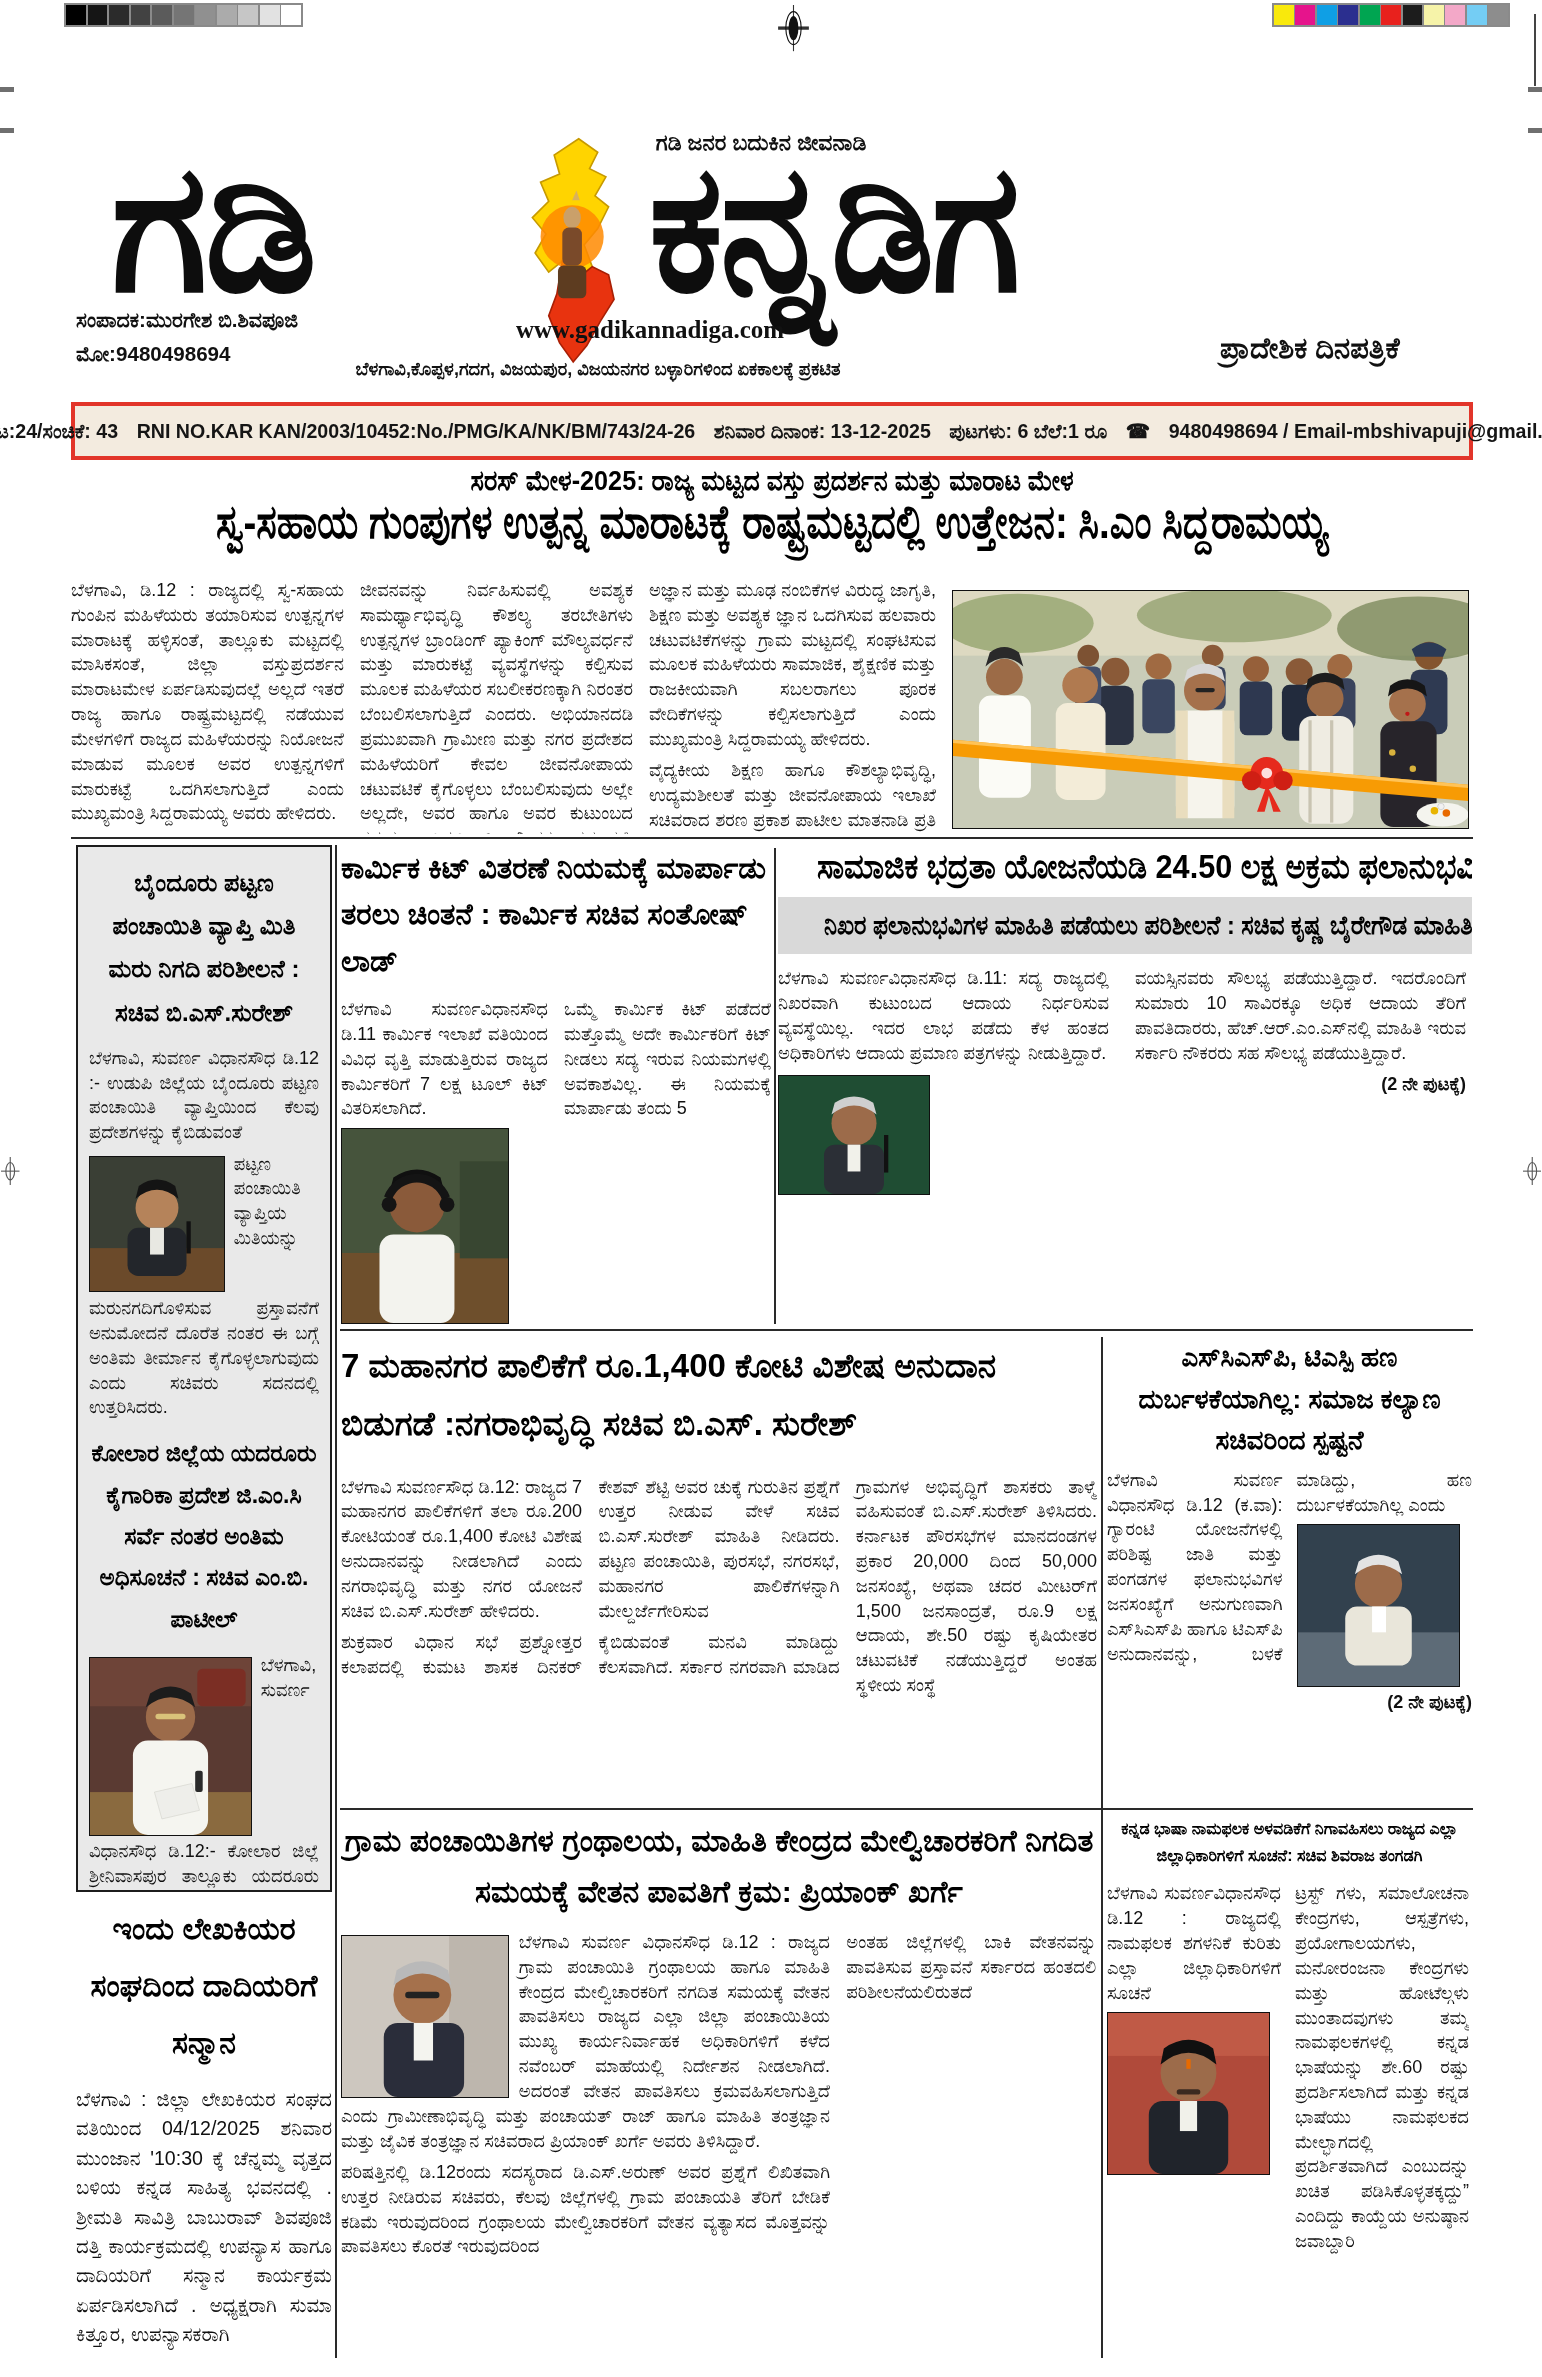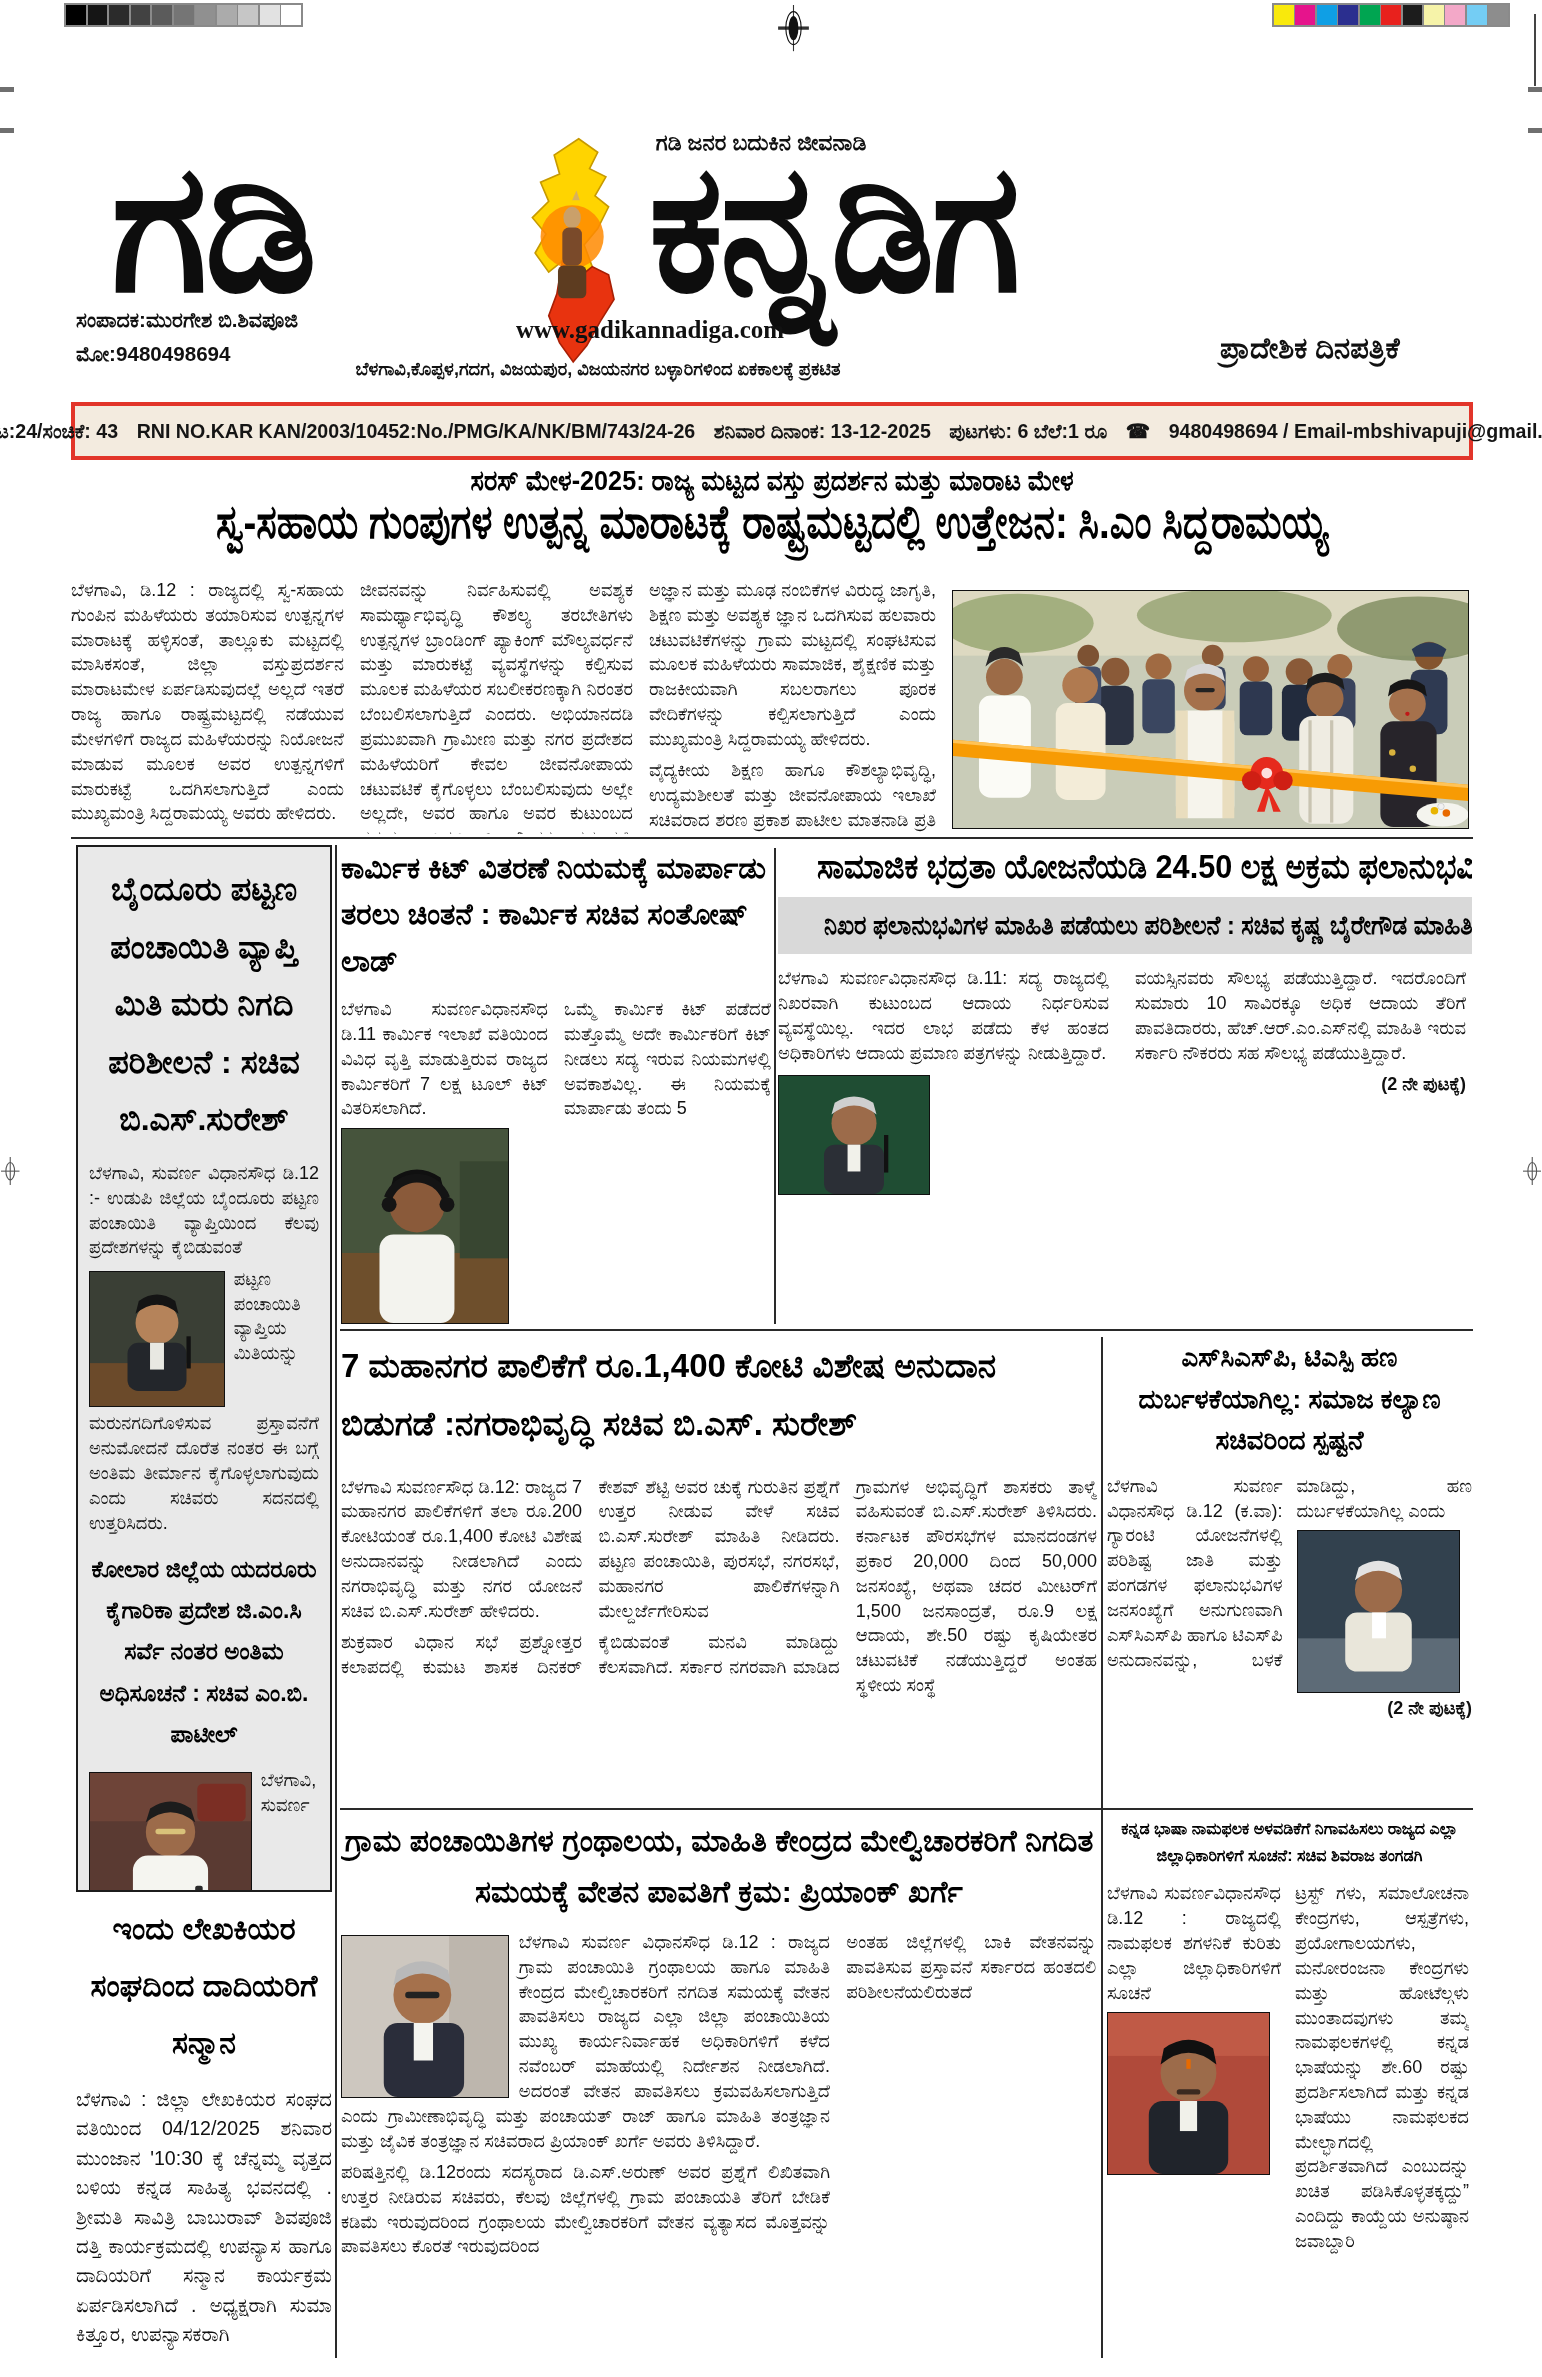--- a/index.html
+++ b/index.html
@@ -211,21 +211,21 @@
 
   <div class="abs hrule" style="left:71px;top:837px;width:1402px"></div>
 
   <div class="abs vrule" style="left:335px;top:845px;height:1513px"></div>
   <div class="abs vrule" style="left:774px;top:848px;height:476px"></div>
   <div class="abs vrule" style="left:1101px;top:1337px;height:1021px"></div>
   <div class="abs hrule" style="left:340px;top:1329px;width:1133px"></div>
   <div class="abs hrule" style="left:340px;top:1808px;width:1133px"></div>
 
   <article class="abs graybox" style="left:76px;top:845px;width:256px;height:1047px">
-    <div class="sechead center" style="font-size:32px;line-height:1.8;margin-bottom:12px">ಬೈಂದೂರು ಪಟ್ಟಣ ಪಂಚಾಯಿತಿ ವ್ಯಾಪ್ತಿ ಮಿತಿ ಮರು ನಿಗದಿ ಪರಿಶೀಲನೆ : ಸಚಿವ ಬಿ.ಎಸ್.ಸುರೇಶ್</div>
+    <div class="sechead center" style="font-size:24px;line-height:1.8;margin-bottom:12px">ಬೈಂದೂರು ಪಟ್ಟಣ ಪಂಚಾಯಿತಿ ವ್ಯಾಪ್ತಿ ಮಿತಿ ಮರು ನಿಗದಿ ಪರಿಶೀಲನೆ : ಸಚಿವ ಬಿ.ಎಸ್.ಸುರೇಶ್</div>
     <div class="bodytxt">
       <p>ಬೆಳಗಾವಿ, ಸುವರ್ಣ ವಿಧಾನಸೌಧ ಡಿ.12 :- ಉಡುಪಿ ಜಿಲ್ಲೆಯ ಬೈಂದೂರು ಪಟ್ಟಣ ಪಂಚಾಯಿತಿ ವ್ಯಾಪ್ತಿಯಿಂದ ಕೆಲವು ಪ್ರದೇಶಗಳನ್ನು ಕೈಬಿಡುವಂತೆ</p>
       <div class="photo" style="float:left;width:136px;height:136px;margin:4.3px 8.7px 4.3px 0">
         <svg viewBox="0 0 250 250" preserveAspectRatio="none">
           <rect width="250" height="250" fill="#3a3f35"></rect>
           <rect y="170" width="250" height="80" fill="#6b4a2a"></rect>
           <circle cx="125" cy="95" r="40" fill="#b5835a"></circle>
           <path d="M85 78 q40 -34 80 0 l-6 -24 q-34 -24 -68 0 Z" fill="#141414"></path>
           <rect x="70" y="132" width="110" height="90" rx="20" fill="#23262b"></rect>
           <rect x="112" y="132" width="26" height="50" fill="#e8e8e2"></rect>
@@ -307,21 +307,21 @@
     <div class="sechead" style="font-size:33px;line-height:1.75">7 ಮಹಾನಗರ ಪಾಲಿಕೆಗೆ ರೂ.1,400 ಕೋಟಿ ವಿಶೇಷ ಅನುದಾನ ಬಿಡುಗಡೆ :ನಗರಾಭಿವೃದ್ಧಿ ಸಚಿವ ಬಿ.ಎಸ್. ಸುರೇಶ್</div>
     <div class="bodytxt" style="margin-top:22px;column-count:3;column-gap:16.3px;height:304px">
       <p>ಬೆಳಗಾವಿ ಸುವರ್ಣಸೌಧ ಡಿ.12: ರಾಜ್ಯದ 7 ಮಹಾನಗರ ಪಾಲಿಕೆಗಳಿಗೆ ತಲಾ ರೂ.200 ಕೋಟಿಯಂತೆ ರೂ.1,400 ಕೋಟಿ ವಿಶೇಷ ಅನುದಾನವನ್ನು ನೀಡಲಾಗಿದೆ ಎಂದು ನಗರಾಭಿವೃದ್ಧಿ ಮತ್ತು ನಗರ ಯೋಜನೆ ಸಚಿವ ಬಿ.ಎಸ್.ಸುರೇಶ್ ಹೇಳಿದರು.</p>
       <p>ಶುಕ್ರವಾರ ವಿಧಾನ ಸಭೆ ಪ್ರಶ್ನೋತ್ತರ ಕಲಾಪದಲ್ಲಿ ಕುಮಟ ಶಾಸಕ ದಿನಕರ್ ಕೇಶವ್ ಶೆಟ್ಟಿ ಅವರ ಚುಕ್ಕೆ ಗುರುತಿನ ಪ್ರಶ್ನೆಗೆ ಉತ್ತರ ನೀಡುವ ವೇಳೆ ಸಚಿವ ಬಿ.ಎಸ್.ಸುರೇಶ್ ಮಾಹಿತಿ ನೀಡಿದರು. ಪಟ್ಟಣ ಪಂಚಾಯಿತಿ, ಪುರಸಭೆ, ನಗರಸಭೆ, ಮಹಾನಗರ ಪಾಲಿಕೆಗಳನ್ನಾಗಿ ಮೇಲ್ದರ್ಜೆಗೇರಿಸುವ</p>
       <p>ಕೈಬಿಡುವಂತೆ ಮನವಿ ಮಾಡಿದ್ದು ಕೆಲಸವಾಗಿದೆ. ಸರ್ಕಾರ ನಗರವಾಗಿ ಮಾಡಿದ ಗ್ರಾಮಗಳ ಅಭಿವೃದ್ಧಿಗೆ ಶಾಸಕರು ತಾಳ್ಮೆ ವಹಿಸುವಂತೆ ಬಿ.ಎಸ್.ಸುರೇಶ್ ತಿಳಿಸಿದರು. ಕರ್ನಾಟಕ ಪೌರಸಭೆಗಳ ಮಾನದಂಡಗಳ ಪ್ರಕಾರ 20,000 ದಿಂದ 50,000 ಜನಸಂಖ್ಯೆ, ಅಥವಾ ಚದರ ಮೀಟರ್‌ಗೆ 1,500 ಜನಸಾಂದ್ರತೆ, ರೂ.9 ಲಕ್ಷ ಆದಾಯ, ಶೇ.50 ರಷ್ಟು ಕೃಷಿಯೇತರ ಚಟುವಟಿಕೆ ನಡೆಯುತ್ತಿದ್ದರೆ ಅಂತಹ ಸ್ಥಳೀಯ ಸಂಸ್ಥೆ</p>
     </div>
   </article>
 
   <article class="abs" style="left:1107px;top:1337px;width:365px;height:467px;overflow:hidden">
     <div class="sechead center" style="font-size:26px;line-height:1.6">ಎಸ್‌ಸಿಎಸ್‌ಪಿ, ಟಿಎಸ್ಪಿ ಹಣ ದುರ್ಬಳಕೆಯಾಗಿಲ್ಲ: ಸಮಾಜ ಕಲ್ಯಾಣ ಸಚಿವರಿಂದ ಸ್ಪಷ್ಟನೆ</div>
-    <div class="bodytxt" style="margin-top:12px;column-count:2;column-gap:14px;height:348px">
+    <div class="bodytxt" style="margin-top:6px;column-count:2;column-gap:14px;height:348px">
       <p>ಬೆಳಗಾವಿ ಸುವರ್ಣ ವಿಧಾನಸೌಧ ಡಿ.12 (ಕ.ವಾ): ಗ್ಯಾರಂಟಿ ಯೋಜನೆಗಳಲ್ಲಿ ಪರಿಶಿಷ್ಟ ಜಾತಿ ಮತ್ತು ಪಂಗಡಗಳ ಫಲಾನುಭವಿಗಳ ಜನಸಂಖ್ಯೆಗೆ ಅನುಗುಣವಾಗಿ ಎಸ್‌ಸಿಎಸ್‌ಪಿ ಹಾಗೂ ಟಿಎಸ್‌ಪಿ ಅನುದಾನವನ್ನು, ಬಳಕೆ ಮಾಡಿದ್ದು, ಹಣ ದುರ್ಬಳಕೆಯಾಗಿಲ್ಲ ಎಂದು</p>
       <div class="photo" style="width:163px;height:163px;margin:3.3px 0">
         <svg viewBox="0 0 300 300" preserveAspectRatio="none">
           <rect width="300" height="300" fill="#32414e"></rect>
           <rect y="200" width="300" height="100" fill="#5d6b77"></rect>
           <circle cx="150" cy="110" r="44" fill="#9c6b4a"></circle>
           <path d="M106 92 q44 -36 88 0 l-7 -24 q-37 -25 -74 0 Z" fill="#e3e3e3"></path>
           <rect x="88" y="152" width="124" height="110" rx="22" fill="#e9e6da"></rect>
           <rect x="138" y="152" width="26" height="48" fill="#fff"></rect>
         </svg>

